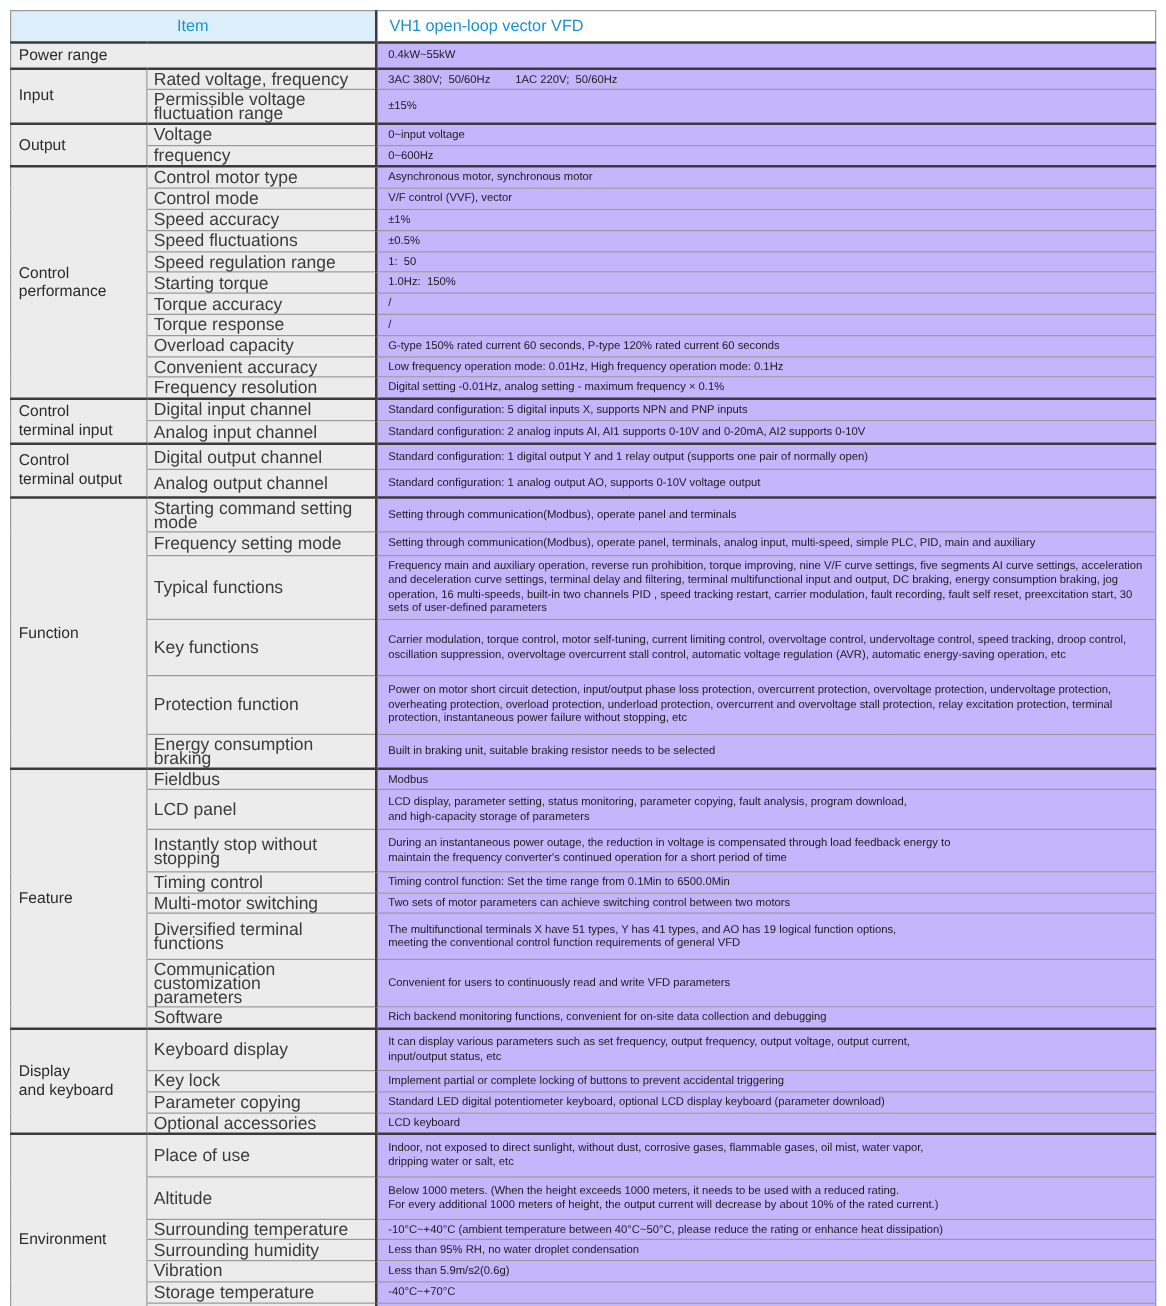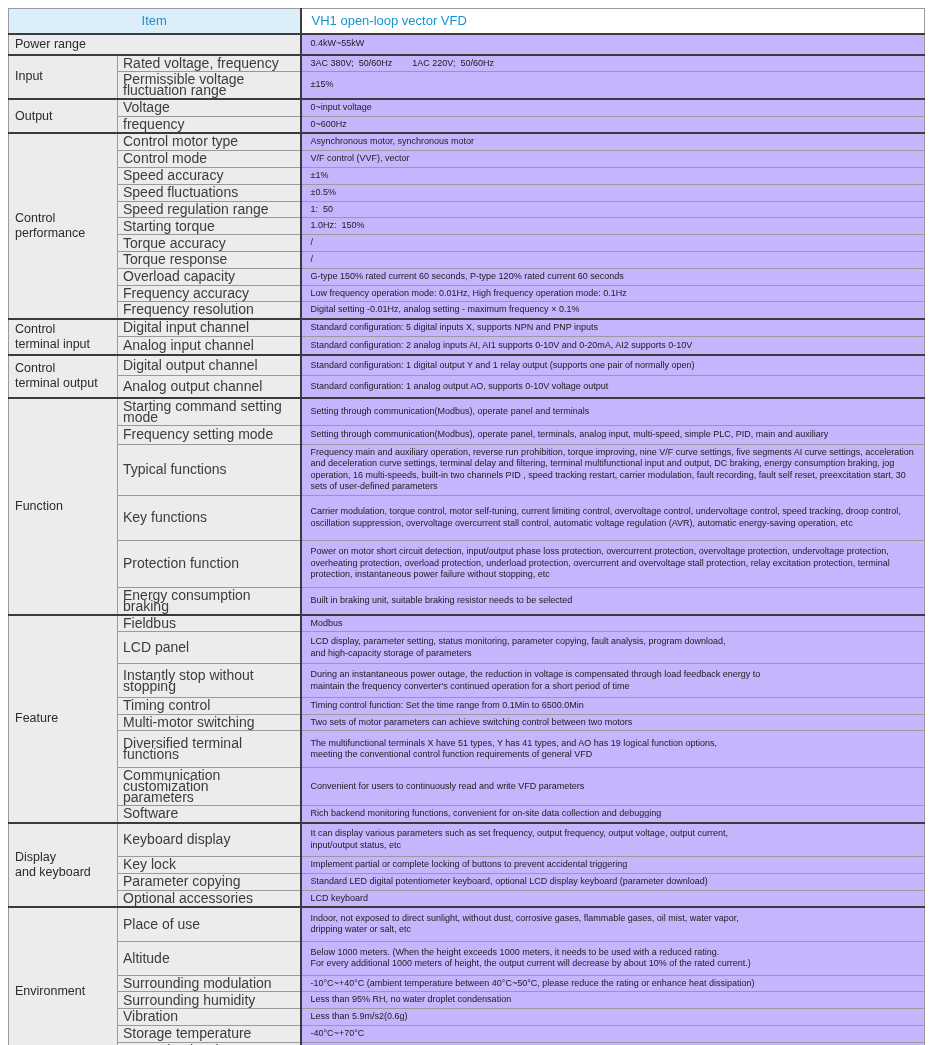--- a/index.html
+++ b/index.html
@@ -151,21 +151,21 @@
         </tr>
         <tr style="height: 16px;">
           <td class="lbl">Torque response</td>
           <td class="val">/</td>
         </tr>
         <tr style="height: 17px;">
           <td class="lbl">Overload capacity</td>
           <td class="val">G-type 150% rated current 60 seconds, P-type 120% rated current 60 seconds</td>
         </tr>
         <tr style="height: 16px;">
-          <td class="lbl">Frequency accuracy</td>
+          <td class="lbl">Convenient accuracy</td>
           <td class="val">Low frequency operation mode: 0.01Hz, High frequency operation mode: 0.1Hz</td>
         </tr>
         <tr style="height: 17px; padding-left: 48px;">
           <td class="lbl">Frequency resolution</td>
           <td class="val">Digital setting -0.01Hz, analog setting - maximum frequency × 0.1%</td>
         </tr>
         <tr class="section-start" style="height: 17px;">
           <td class="cat" rowspan="2">Control
 terminal input</td>
           <td class="lbl">Digital input channel</td>
@@ -271,21 +271,21 @@
           <td class="lbl">Place of use</td>
           <td class="val">Indoor, not exposed to direct sunlight, without dust, corrosive gases, flammable gases, oil mist, water vapor,
 dripping water or salt, etc</td>
         </tr>
         <tr style="height: 34px; margin-left: 28px;">
           <td class="lbl">Altitude</td>
           <td class="val">Below 1000 meters. (When the height exceeds 1000 meters, it needs to be used with a reduced rating.
 For every additional 1000 meters of height, the output current will decrease by about 10% of the rated current.)</td>
         </tr>
         <tr style="height: 16px;">
-          <td class="lbl">Surrounding modulation</td>
+          <td class="lbl">Surrounding temperature</td>
           <td class="val">-10°C~+40°C (ambient temperature between 40°C~50°C, please reduce the rating or enhance heat dissipation)</td>
         </tr>
         <tr style="height: 17px;">
           <td class="lbl">Surrounding humidity</td>
           <td class="val">Less than 95% RH, no water droplet condensation</td>
         </tr>
         <tr style="height: 16px;">
           <td class="lbl">Vibration</td>
           <td class="val">Less than 5.9m/s2(0.6g)</td>
         </tr>

